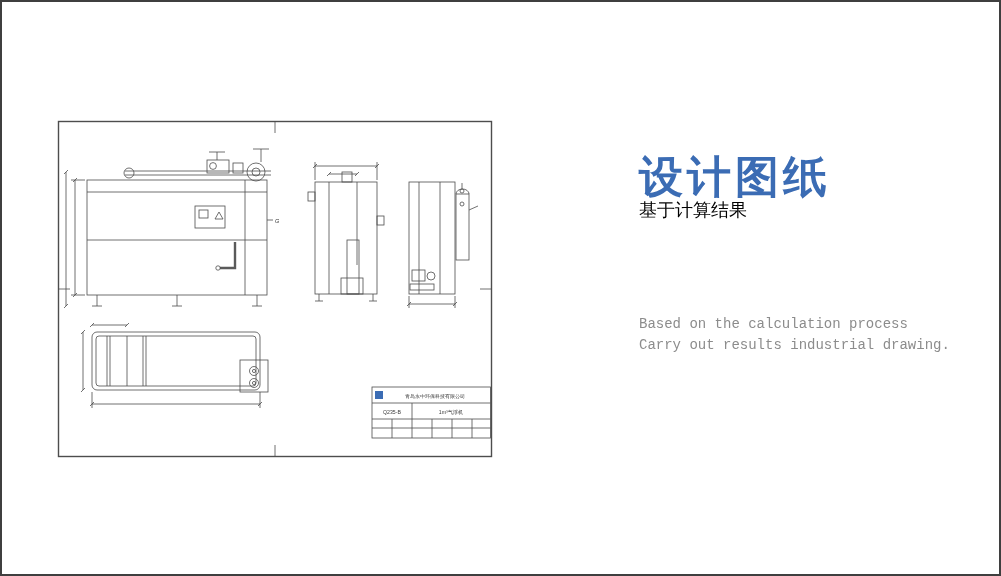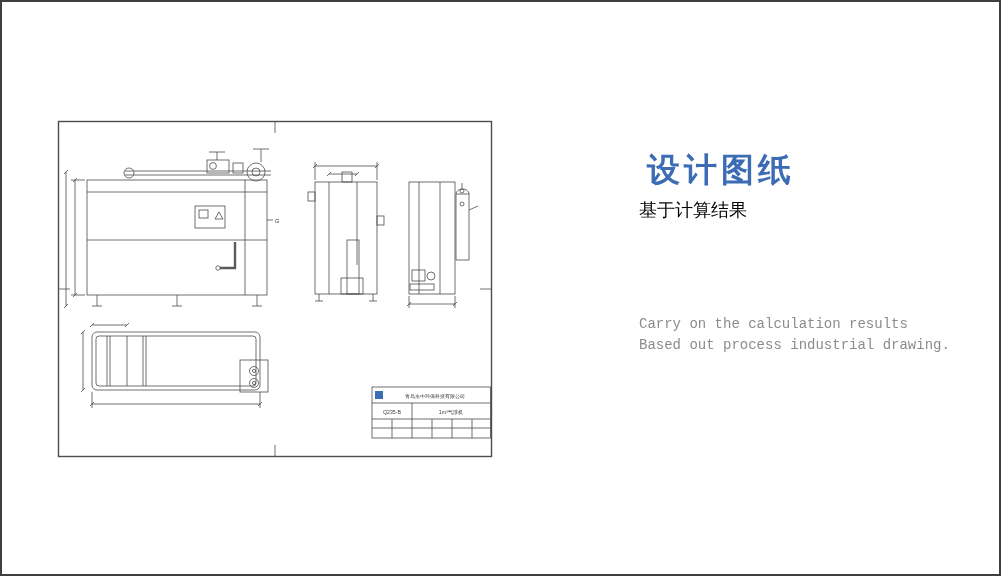--- a/index.html
+++ b/index.html
@@ -7,22 +7,22 @@
   .canvas {
     position:relative; width:1001px; height:576px;
     background:#ffffff; border:2px solid #3f3f3f; overflow:hidden;
   }
   .sheet {
     position:absolute; left:55px; top:118px; width:436px; height:338px;
   }
   .sheet svg { display:block; }
   .right-col { position:absolute; left:637px; top:0; width:340px; }
   .page-title {
-    position:absolute; left:8px; top:146px;
-    font-size:33px; font-weight:bold; letter-spacing:4px;
+    position:absolute; left:0; top:146px;
+    font-size:44px; font-weight:bold; letter-spacing:4px;
     color:var(--accent, #3b6cb4);
     font-family:"Liberation Sans","DejaVu Sans",sans-serif;
     white-space:nowrap;
     text-align:center;
   }
   .zh-sub {
     position:absolute; left:0; top:195px;
     font-size:18px; line-height:27px; color:#000000;
     font-family:"Liberation Serif","DejaVu Serif",serif;
     white-space:nowrap;
@@ -195,16 +195,16 @@
         <text class="tb" x="378" y="278" font-size="5" text-anchor="middle">青岛永中环保科技有限公司</text>
         <text class="tb" x="335" y="294" font-size="5.2" text-anchor="middle">Q235-B</text>
         <text class="tb" x="394" y="294" font-size="5.2" text-anchor="middle">1m³气浮机</text>
       </g>
     </svg>
   </div>
 
   <div class="right-col">
     <h1 class="page-title">设计图纸</h1>
     <p class="zh-sub"><span>基于计算结果</span><br></p>
-    <p class="en-sub"><span>Carry on the calculation results</span><br><span>Based out process industrial drawing.</span></p>
+    <p class="en-sub"><span>Based on the calculation process</span><br><span>Carry out results industrial drawing.</span></p>
   </div>
 
 </div>
 
 </body></html>

